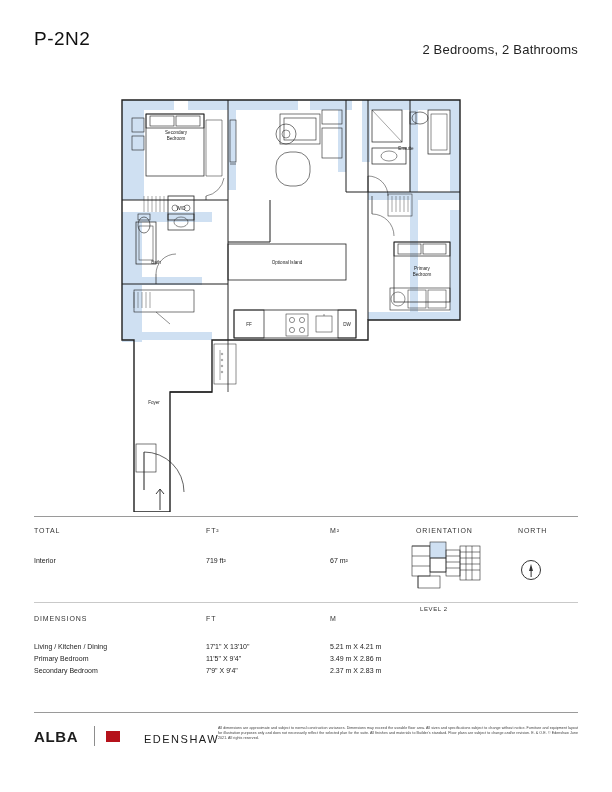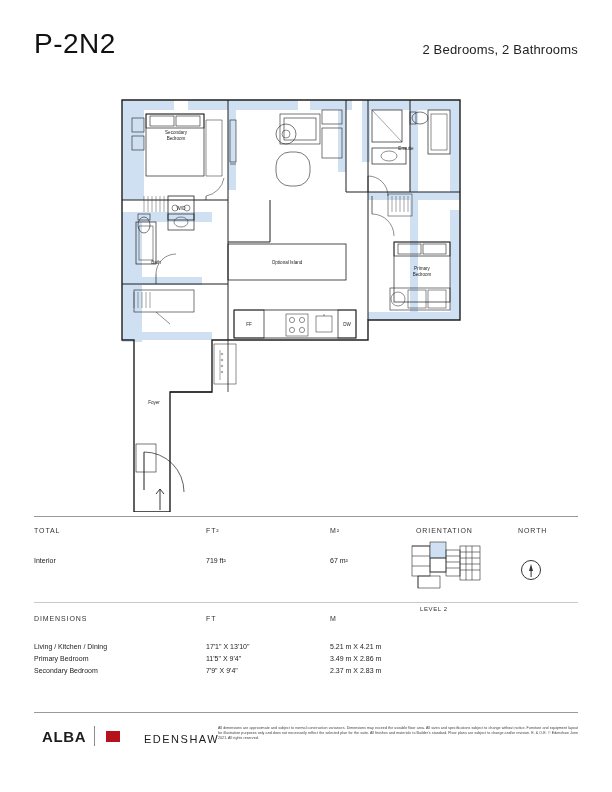--- a/index.html
+++ b/index.html
@@ -10,21 +10,21 @@
     font-family: "Liberation Sans", sans-serif;
     color: #1b1b1b;
     position: relative;
     overflow: hidden;
   }
   .page { position:absolute; inset:0; }
 
   
   .plan-title {
     position:absolute; left:34px; top:28px;
-    font-size:28px; letter-spacing:0.5px; font-weight:400;
+    font-size:19px; letter-spacing:0.5px; font-weight:400;
     color:#111;
   }
   .plan-subtitle {
     position:absolute; right:34px; top:42px;
     font-size:13px; color:#222; letter-spacing:0.2px;
   }
 
   
   .plan-wrap { position:absolute; left:110px; top:92px; width:370px; height:420px; }
   .plan-wrap svg { display:block; }
@@ -51,21 +51,21 @@
 
   .compass { position:absolute; left:521px; top:560px; width:20px; height:20px; border:0.8px solid #333; border-radius:50%; }
   .compass .needle { position:absolute; left:50%; top:3px; width:0; height:0; transform:translateX(-50%);
       border-left:2.4px solid transparent; border-right:2.4px solid transparent; border-bottom:7px solid #333; }
   .compass .stem { position:absolute; left:50%; top:9px; width:0.8px; height:7px; background:#333; transform:translateX(-50%); }
 
   
   .footer-rule { position:absolute; left:34px; top:712px; width:544px; height:1px; background:#9a9a9a; }
   .logo-alba {
     position:absolute; left:34px; top:728px;
-    font-size:15px; font-weight:700; letter-spacing:0.6px; color:#1c1c1c;margin-left:8px;
+    font-size:15px; font-weight:700; letter-spacing:0.6px; color:#1c1c1c;
   }
   .logo-div { position:absolute; left:94px; top:726px; width:1px; height:20px; background:#8d8d8d; }
   .eden-mark { position:absolute; left:106px; top:731px; width:14px; height:11px; background:#b5121b; }
   .eden-text { position:absolute; left:108px; top:733px; font-size:11px; letter-spacing:1.5px; color:#1c1c1c;padding-left:36px; }
 
   .disclaimer {
     position:absolute; left:218px; top:726px; width:360px;
     font-size:3.6px; line-height:5.2px; color:#3b3b3b; text-align:justify;
     letter-spacing:0.05px;
   }

